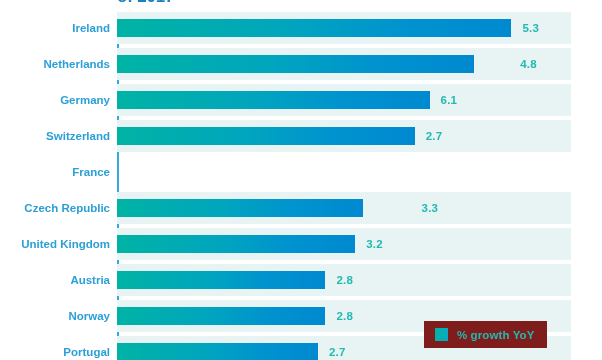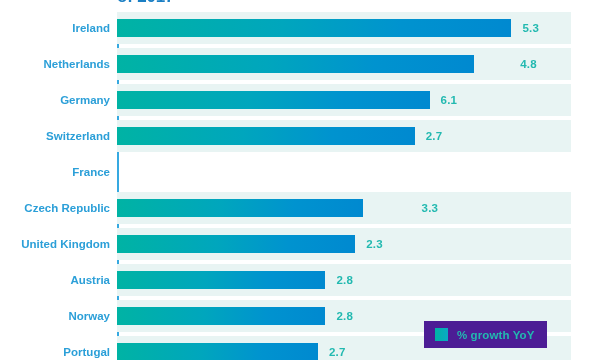--- a/index.html
+++ b/index.html
@@ -100,21 +100,21 @@
     color: #2b9fd8;
     white-space: nowrap;
     line-height: 16px;
   }
 
   
   #legend {
     position: absolute;
     left: 424px;
     top: 321px;
-    background: #4c1d95;
+    background: #7f1d1d;
     padding: 7px 13px 7px 11px;
     display: flex;
     align-items: center;
     gap: 9px;
   }
   #legend-swatch {
     width: 13px;
     height: 13px;
     background: linear-gradient(to right, #00b3a4, #0aa9c4);
     flex: none;
@@ -158,21 +158,21 @@
         <div class="bar-value" style="left: 308.705px;">2.7</div>
       </div>
       <div class="row" style="top: 180px;">
         <div class="row-band"></div>
         <div class="bar" title="Czech Republic: 3.3" style="width: 245.607px;"></div>
         <div class="bar-value" style="left: 256.607px; margin-left: 48px;">3.3</div>
       </div>
       <div class="row" style="top: 216px;">
         <div class="row-band"></div>
         <div class="bar" title="United Kingdom: 3.2" style="width: 238.164px;"></div>
-        <div class="bar-value" style="left: 249.164px;">2.3</div>
+        <div class="bar-value" style="left: 249.164px;">3.2</div>
       </div>
       <div class="row" style="top: 252px;">
         <div class="row-band"></div>
         <div class="bar" title="Austria: 2.8" style="width: 208.393px;"></div>
         <div class="bar-value" style="left: 219.393px;">2.8</div>
       </div>
       <div class="row" style="top: 288px;">
         <div class="row-band"></div>
         <div class="bar" title="Norway: 2.8" style="width: 208.393px;"></div>
         <div class="bar-value" style="left: 219.393px;">2.8</div>

